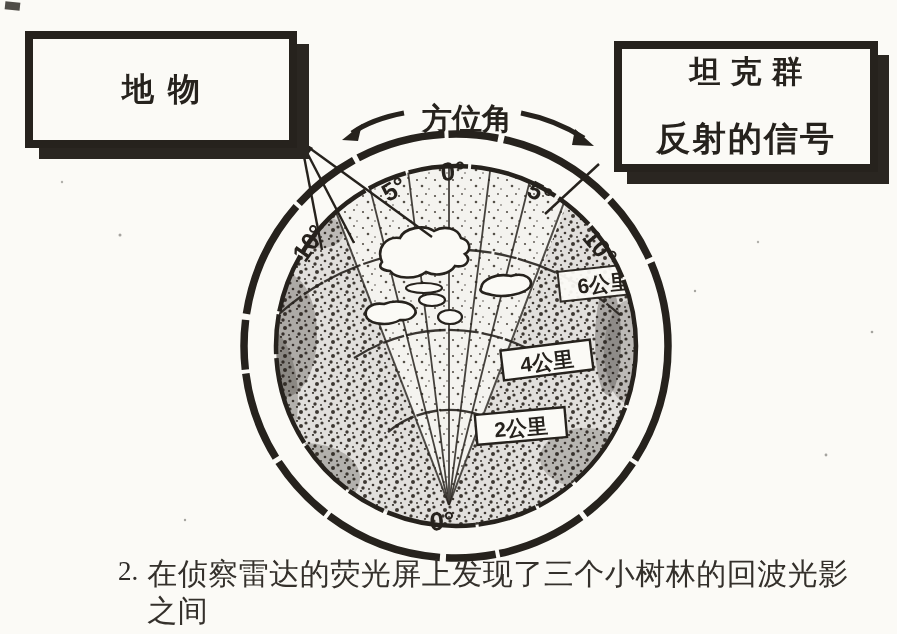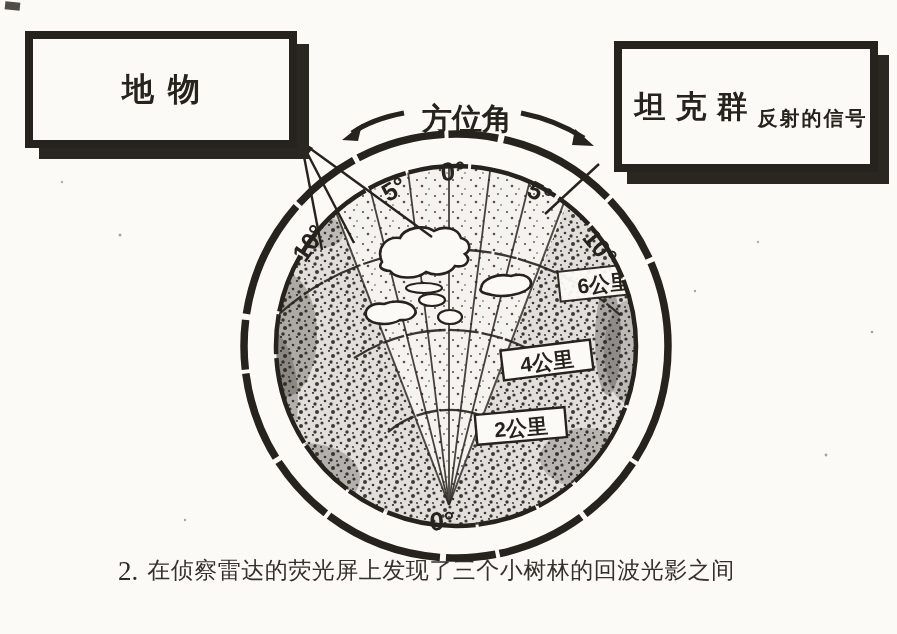--- a/index.html
+++ b/index.html
@@ -9,56 +9,56 @@
     background:#fbfaf6;
     overflow:hidden;
     font-family:"Liberation Sans", sans-serif;
     color:#26221d;
   }
   .callout{
     position:absolute;
     box-sizing:border-box;
     border:8px solid #26221d;
     background:#fbfaf6;
-    display:flex;flex-direction:row;
+    display:flex;flex-direction:column;
     align-items:center;justify-content:center;
     z-index:3;
   }
   .callout .l1,.callout .l2{
     font-weight:700;
     color:#26221d;
     line-height:1.35;
     white-space:nowrap;
   }
   .callout-left{
     left:25px;top:31px;width:272px;height:117px;
     box-shadow:13px 12px 0 -1px #2a2621;
   }
   .callout-left .l1{font-size:32px;letter-spacing:14px;text-indent:14px;}
   .callout-left .l2{font-size:31px;letter-spacing:7px;text-indent:7px;}
   .callout-right{
     left:614px;top:41px;width:264px;height:131px;
     box-shadow:12px 13px 0 -1px #2a2621;
   }
   .callout-right .l1{font-size:31px;letter-spacing:10px;text-indent:10px;}
-  .callout-right .l2{font-size:20px;letter-spacing:2px;margin-top:24px;}
+  .callout-right .l2{font-size:34px;letter-spacing:2px;margin-top:24px;}
   .diagram-svg{position:absolute;left:0;top:0;z-index:1;}
   .caption{
     position:absolute;
     left:118px;top:556px;width:740px;
     display:flex;align-items:flex-start;gap:9px;
     z-index:2;
   }
   .caption .num{
     font-family:"Liberation Serif", serif;
     font-size:27px;line-height:1.15;
     color:#2e2a26;
   }
   .caption .lines{
-    font-size:23px;line-height:1.22;
+    font-size:30px;line-height:1.22;
     letter-spacing:0.5px;
     color:#34302b;font-weight:500;
   }
   text{font-family:"Liberation Sans", sans-serif;}
 </style>
 </head>
 <body>
 
 <div class="page">
 

